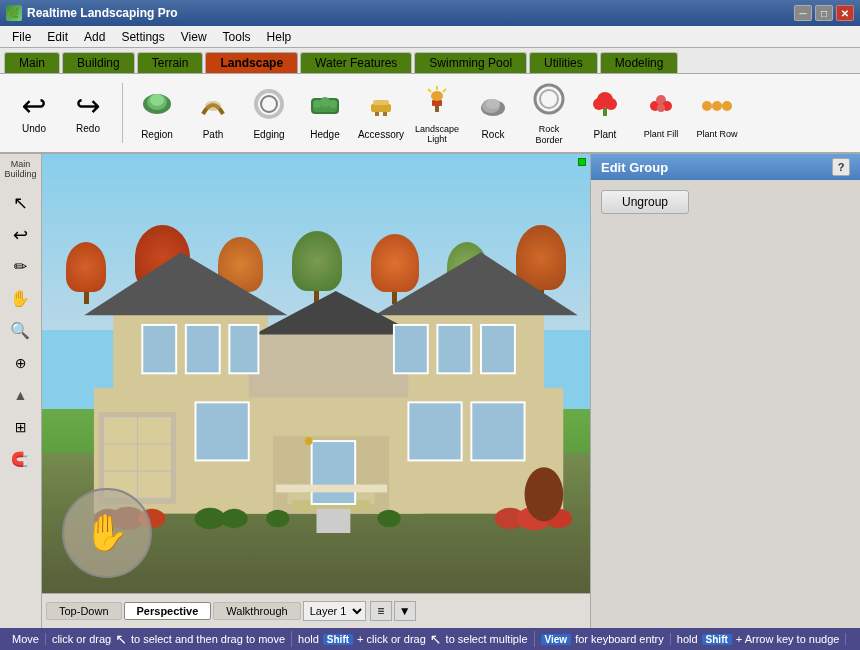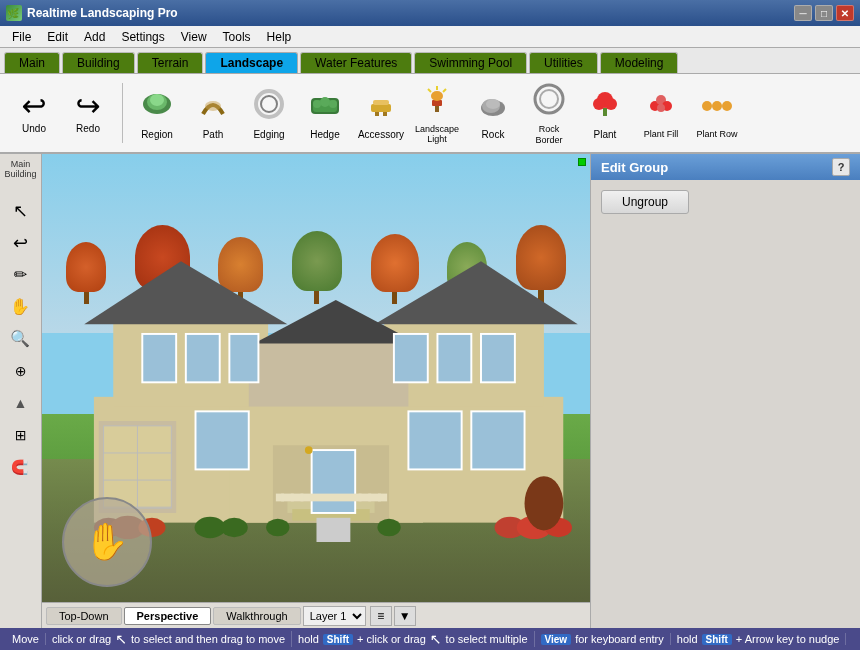--- a/index.html
+++ b/index.html
@@ -51,21 +51,21 @@
       padding: 3px 14px;
       cursor: pointer;
       font-size: 12px;
       border: 1px solid #bbb;
       border-bottom: none;
       background: #4d7c0f;
       margin-right: 2px;
       border-radius: 3px 3px 0 0;
     }
     .tab.active {
-      background: #0ea5e9;
+      background: #c2410c;
       font-weight: bold;
       border-color: #aaa;
     }
 
     
     #toolbar {
       height: 80px;
       background: #f5f5f5;
       border-bottom: 2px solid #aaa;
       display: flex; align-items: center;
@@ -112,21 +112,21 @@
     
     #canvas-area {
       flex: 1;
       position: relative;
       overflow: hidden;
       background: #87ceeb;
     }
 
     
     #view-tabs {
-      height: 26px;
+      height: 35px;
       background: #e0ddd8;
       border-top: 1px solid #aaa;
       display: flex; align-items: center;
       padding: 0 4px;
       gap: 2px;
     }
     .view-tab {
       padding: 2px 12px;
       cursor: pointer;
       border: 1px solid #bbb;
@@ -415,21 +415,21 @@
         </svg>
     </div>
     <span style="font-size:9px;">Plant Row</span>
   </div>
 </div>
 
 <div style="display:flex; height: calc(650px - 26px - 22px - 26px - 80px - 22px);">
 
   <div id="left-toolbar">
 
-    <div style="font-size:9px; color:#333; text-align:center; padding:2px; line-height:1.1; margin-bottom:12px;">Main Building</div>
+    <div style="font-size:9px; color:#333; text-align:center; padding:2px; line-height:1.1; margin-bottom:4px;">Main Building</div>
 
     <div class="left-tool" title="Select" style="font-size:18px;">↖</div>
     <div class="left-tool" title="Undo" style="font-size:18px;">↩</div>
     <div class="left-tool" title="Draw" style="font-size:16px;">✏</div>
     <div class="left-tool" title="Pan" style="font-size:16px;">✋</div>
     <div class="left-tool" title="Zoom" style="font-size:16px;">🔍</div>
     <div class="left-tool" title="Zoom Region" style="font-size:14px;">⊕</div>
     <div class="left-tool" title="Terrain" style="font-size:14px; color:#555;">▲</div>
     <div class="left-tool" title="Grid" style="font-size:14px;">⊞</div>
     <div class="left-tool" title="Magnet" style="font-size:14px;">🧲</div>

